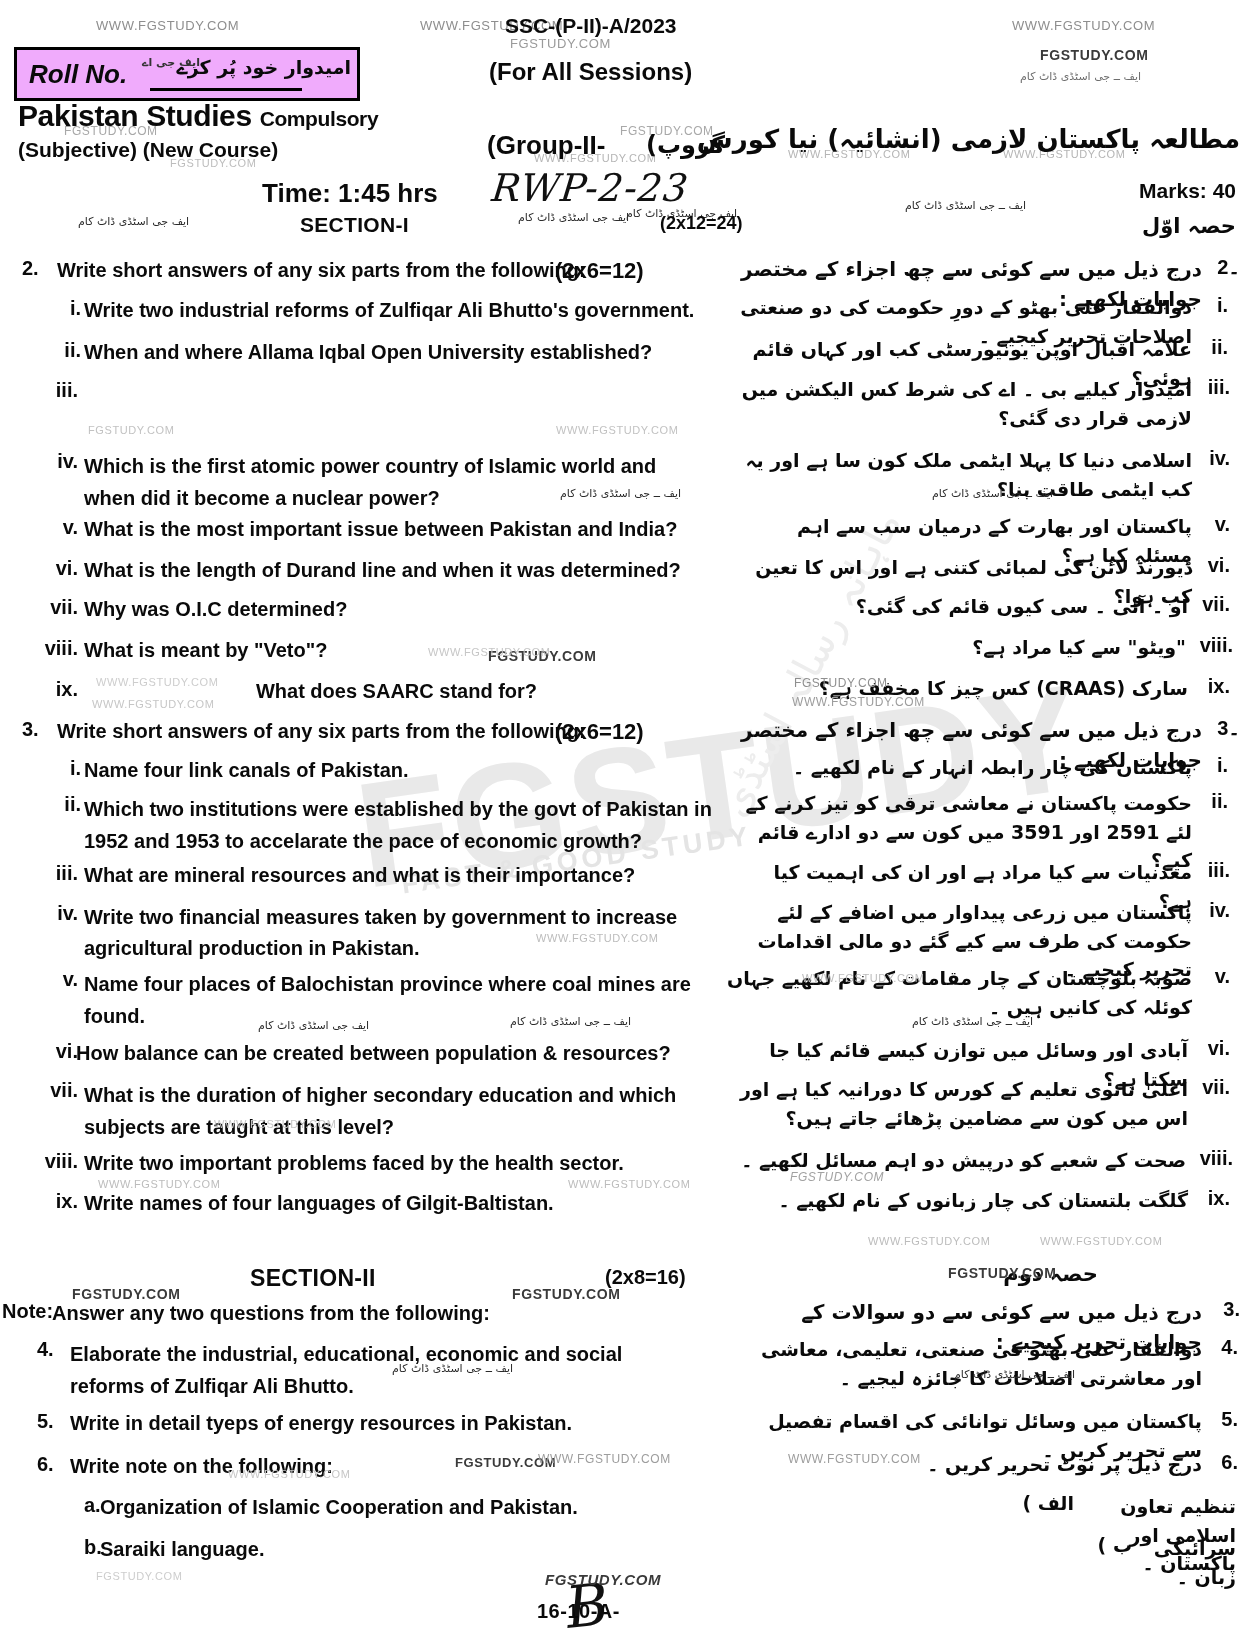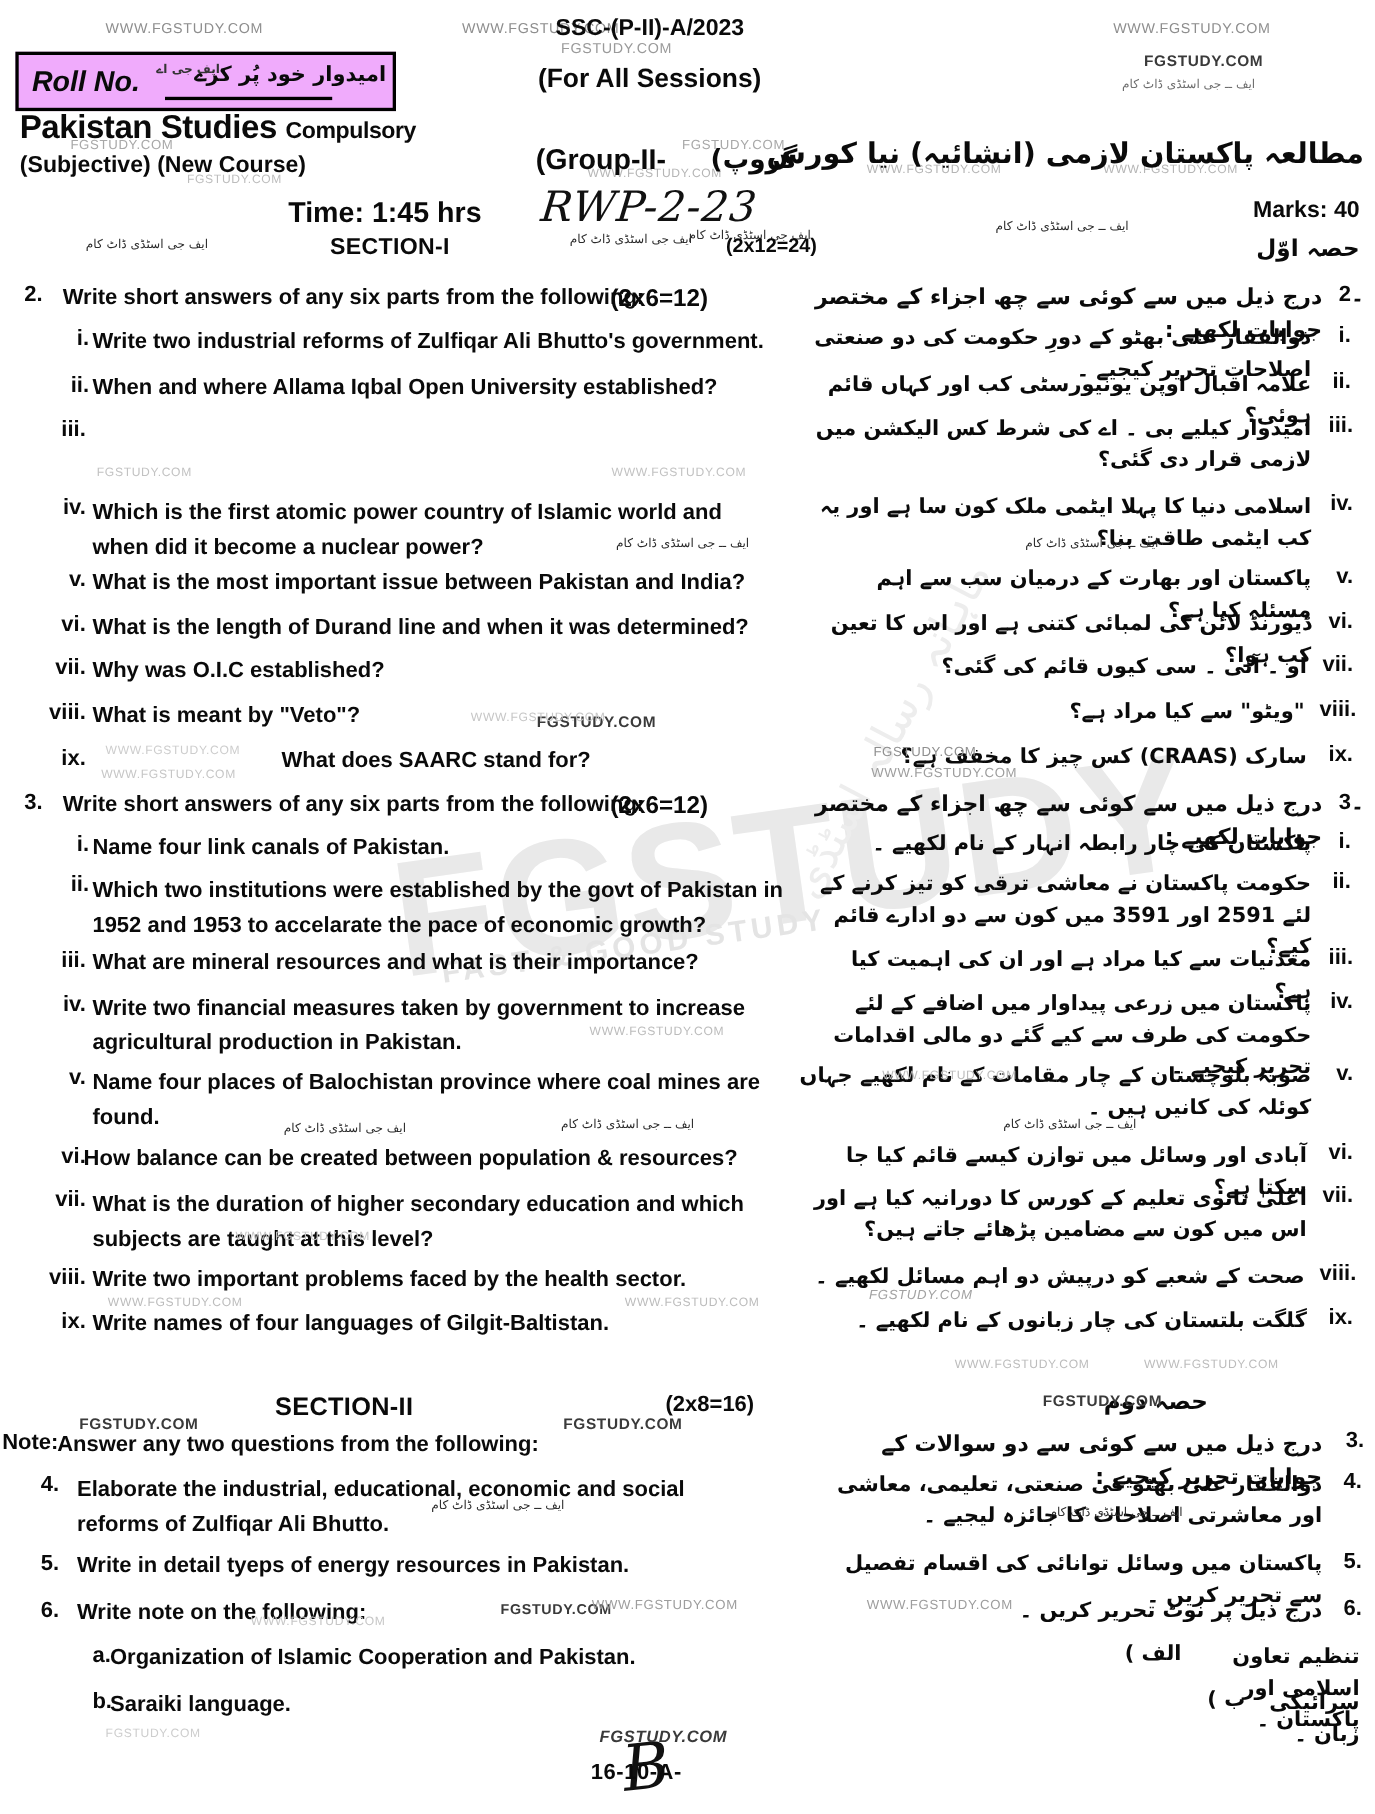--- a/index.html
+++ b/index.html
@@ -207,21 +207,21 @@
   <div class="qtext eng" style="left:84px;top:516px;width:625px;">What is the most important issue between Pakistan and India?</div>
   <div class="rnum eng" style="right:20px;top:513px;width:32px;">v.</div>
   <div class="rtext urd" style="right:58px;top:512px;width:455px;">پاکستان اور بھارت کے درمیان سب سے اہم مسئلہ کیا ہے؟</div>
 
   <div class="qnum eng" style="left:40px;top:557px;width:38px;text-align:right;">vi.</div>
   <div class="qtext eng" style="left:84px;top:557px;width:625px;">What is the length of Durand line and when it was determined?</div>
   <div class="rnum eng" style="right:20px;top:554px;width:32px;">vi.</div>
   <div class="rtext urd" style="right:58px;top:553px;width:455px;">ڈیورنڈ لائن کی لمبائی کتنی ہے اور اس کا تعین کب ہوا؟</div>
 
   <div class="qnum eng" style="left:33px;top:596px;width:45px;text-align:right;">vii.</div>
-  <div class="qtext eng" style="left:84px;top:596px;width:625px;">Why was O.I.C established?</div>
+  <div class="qtext eng" style="left:84px;top:596px;width:625px;">Why was O.I.C determined?</div>
   <div class="rnum eng" style="right:20px;top:593px;width:36px;">vii.</div>
   <div class="rtext urd" style="right:62px;top:592px;width:455px;">او ۔ آئی ۔ سی کیوں قائم کی گئی؟</div>
 
   <div class="qnum eng" style="left:26px;top:637px;width:52px;text-align:right;">viii.</div>
   <div class="qtext eng" style="left:84px;top:637px;width:625px;">What is meant by "Veto"?</div>
   <div class="rnum eng" style="right:17px;top:634px;width:40px;">viii.</div>
   <div class="rtext urd" style="right:64px;top:633px;width:455px;">"ویٹو" سے کیا مراد ہے؟</div>
 
   <div class="qnum eng" style="left:33px;top:678px;width:45px;text-align:right;">ix.</div>
   <div class="qtext eng" style="left:84px;top:678px;width:625px;text-align:center;">What does SAARC stand for?</div>

